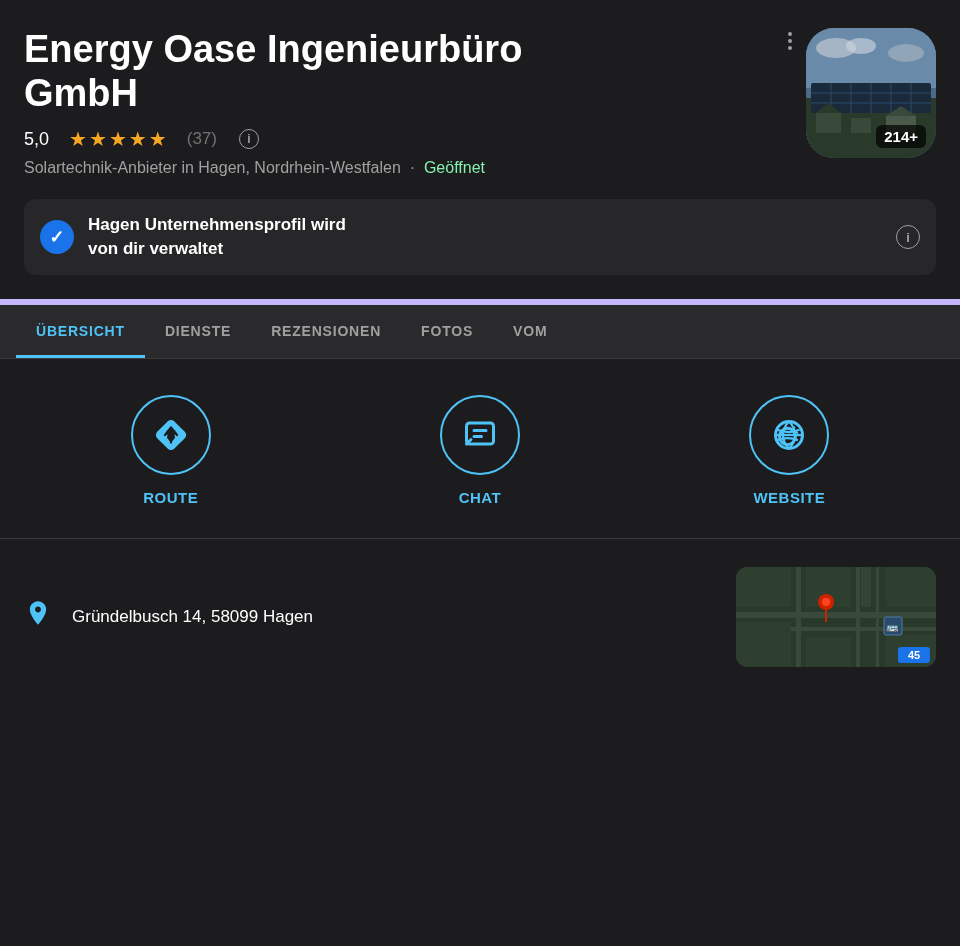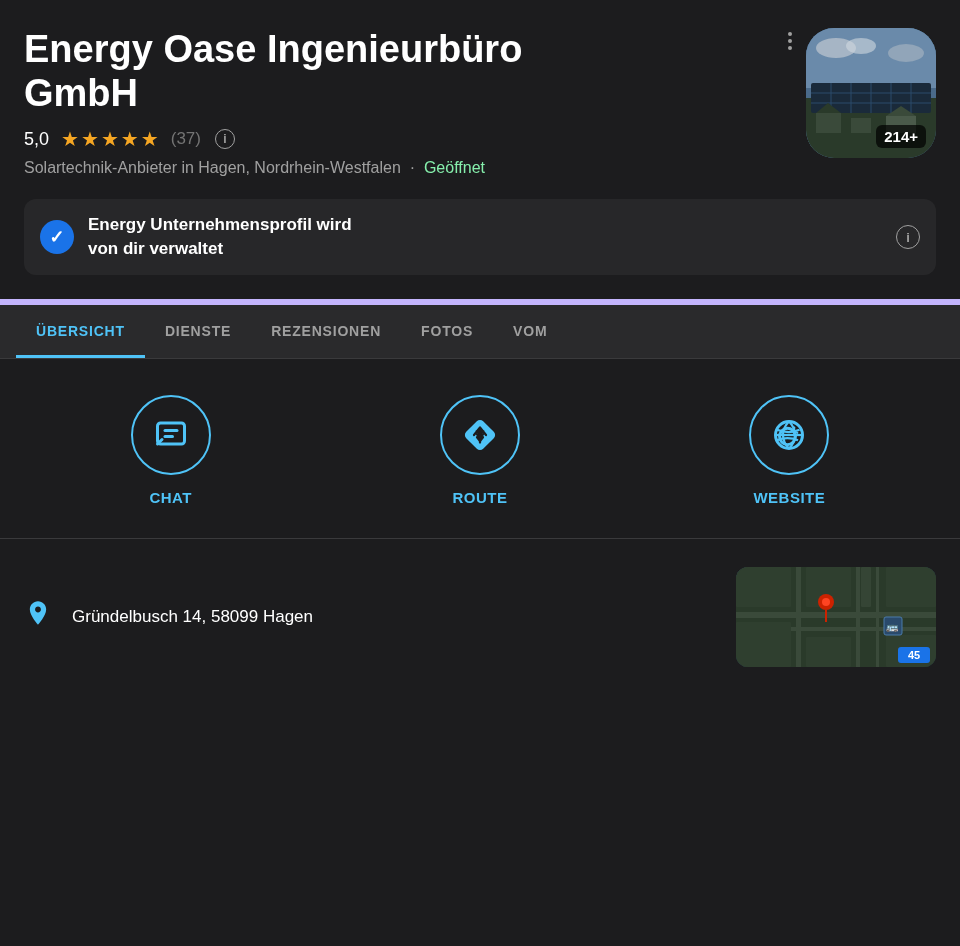--- a/index.html
+++ b/index.html
@@ -33,21 +33,21 @@
       font-size: 38px;
       font-weight: 700;
       color: #ffffff;
       line-height: 1.15;
       margin-bottom: 12px;
     }
 
     .rating-row {
       display: flex;
       align-items: center;
-      gap: 12px;
+      gap: 20px;
       margin-bottom: 8px;
     }
 
     .rating-number {
       font-size: 18px;
       font-weight: 500;
       color: #ffffff;
     }
 
     .stars {
@@ -366,21 +366,21 @@
           <polygon points="80,88 95,78 110,88" fill="#3a4a3a"></polygon>
         </svg>
         <div class="photo-count-badge">214+</div>
       </div>
     </div>
   </div>
 
   <div class="verified-badge">
     <div class="checkmark-circle"></div>
     <div class="verified-text">
-      <span>Energy Unternehmensprofil wird</span><br>
+      <span>Hagen Unternehmensprofil wird</span><br>
       <span>von dir verwaltet</span>
     </div>
     <span class="info-icon-small">i</span>
   </div>
 </div>
 
 <div class="tab-section">
   <div class="tabs">
     <div class="tab active">
       <span>ÜBERSICHT</span>
@@ -395,50 +395,50 @@
       <span>FOTOS</span>
     </div>
     <div class="tab">
       <span>VOM</span>
     </div>
   </div>
 </div>
 
 <div class="actions-section">
 
+
+  <div class="action-button">
+    <div class="action-circle">
+      <svg width="36" height="36" viewBox="0 0 24 24" fill="none" xmlns="http://www.w3.org/2000/svg">
+
+        <rect x="4" y="4" width="16" height="16" rx="3" fill="#4fc3f7" transform="rotate(45 12 12)"></rect>
+        <path d="M12 7l-1.5 2H9l1.5 2H9L12 17l3-6h-1.5L15 9h-1.5L12 7z" fill="#1c1c1e"></path>
+        <path d="M8 12l4-5 4 5M12 7v10" stroke="#1c1c1e" stroke-width="1.5" fill="none" stroke-linecap="round" stroke-linejoin="round"></path>
+
+        <path d="M10 10.5l2-2.5 2 2.5M10 13.5l2 2.5 2-2.5" stroke="#1c1c1e" stroke-width="1.5" fill="none" stroke-linecap="round" stroke-linejoin="round"></path>
+      </svg>
+    </div>
+    <span class="action-label">ROUTE</span>
+  </div>
 
   <div class="action-button">
     <div class="action-circle">
       <svg width="36" height="36" viewBox="0 0 24 24" fill="none" xmlns="http://www.w3.org/2000/svg">
         <rect x="3" y="4" width="18" height="14" rx="2" stroke="#4fc3f7" stroke-width="2" fill="none"></rect>
         <path d="M3 18l3-3" stroke="#4fc3f7" stroke-width="2" stroke-linecap="round"></path>
         <line x1="8" y1="9" x2="16" y2="9" stroke="#4fc3f7" stroke-width="2" stroke-linecap="round"></line>
         <line x1="8" y1="13" x2="13" y2="13" stroke="#4fc3f7" stroke-width="2" stroke-linecap="round"></line>
       </svg>
     </div>
     <span class="action-label">CHAT</span>
   </div>
 
   <div class="action-button">
     <div class="action-circle">
       <svg width="36" height="36" viewBox="0 0 24 24" fill="none" xmlns="http://www.w3.org/2000/svg">
-
-        <rect x="4" y="4" width="16" height="16" rx="3" fill="#4fc3f7" transform="rotate(45 12 12)"></rect>
-        <path d="M12 7l-1.5 2H9l1.5 2H9L12 17l3-6h-1.5L15 9h-1.5L12 7z" fill="#1c1c1e"></path>
-        <path d="M8 12l4-5 4 5M12 7v10" stroke="#1c1c1e" stroke-width="1.5" fill="none" stroke-linecap="round" stroke-linejoin="round"></path>
-
-        <path d="M10 10.5l2-2.5 2 2.5M10 13.5l2 2.5 2-2.5" stroke="#1c1c1e" stroke-width="1.5" fill="none" stroke-linecap="round" stroke-linejoin="round"></path>
-      </svg>
-    </div>
-    <span class="action-label">ROUTE</span>
-  </div>
-
-  <div class="action-button">
-    <div class="action-circle">
-      <svg width="36" height="36" viewBox="0 0 24 24" fill="none" xmlns="http://www.w3.org/2000/svg">
         <circle cx="12" cy="12" r="9" stroke="#4fc3f7" stroke-width="2" fill="none"></circle>
         <path d="M12 3c-2.5 2.5-4 5.6-4 9s1.5 6.5 4 9M12 3c2.5 2.5 4 5.6 4 9s-1.5 6.5-4 9" stroke="#4fc3f7" stroke-width="1.5" fill="none"></path>
         <line x1="3" y1="12" x2="21" y2="12" stroke="#4fc3f7" stroke-width="1.5"></line>
         <path d="M19 8.5c-1.8.8-4.5 1.5-7 1.5S5.8 9.3 4 8.5M4 15.5c1.8-.8 4.5-1.5 7-1.5s5.2.7 7 1.5" stroke="#4fc3f7" stroke-width="1.5"></path>
 
         <path d="M15 9.5c.8 1 1.3 2.2 1.3 3.5 0 3-2.4 5.5-5.3 5.5s-5.3-2.5-5.3-5.5 2.4-5.5 5.3-5.5c1.3 0 2.5.5 3.5 1.3" stroke="#4fc3f7" stroke-width="2" fill="none" stroke-linecap="round"></path>
         <path d="M15.5 7l-.5 3 2.5.5" stroke="#4fc3f7" stroke-width="1.5" fill="none" stroke-linecap="round" stroke-linejoin="round"></path>
       </svg>
     </div>
     <span class="action-label">WEBSITE</span>

